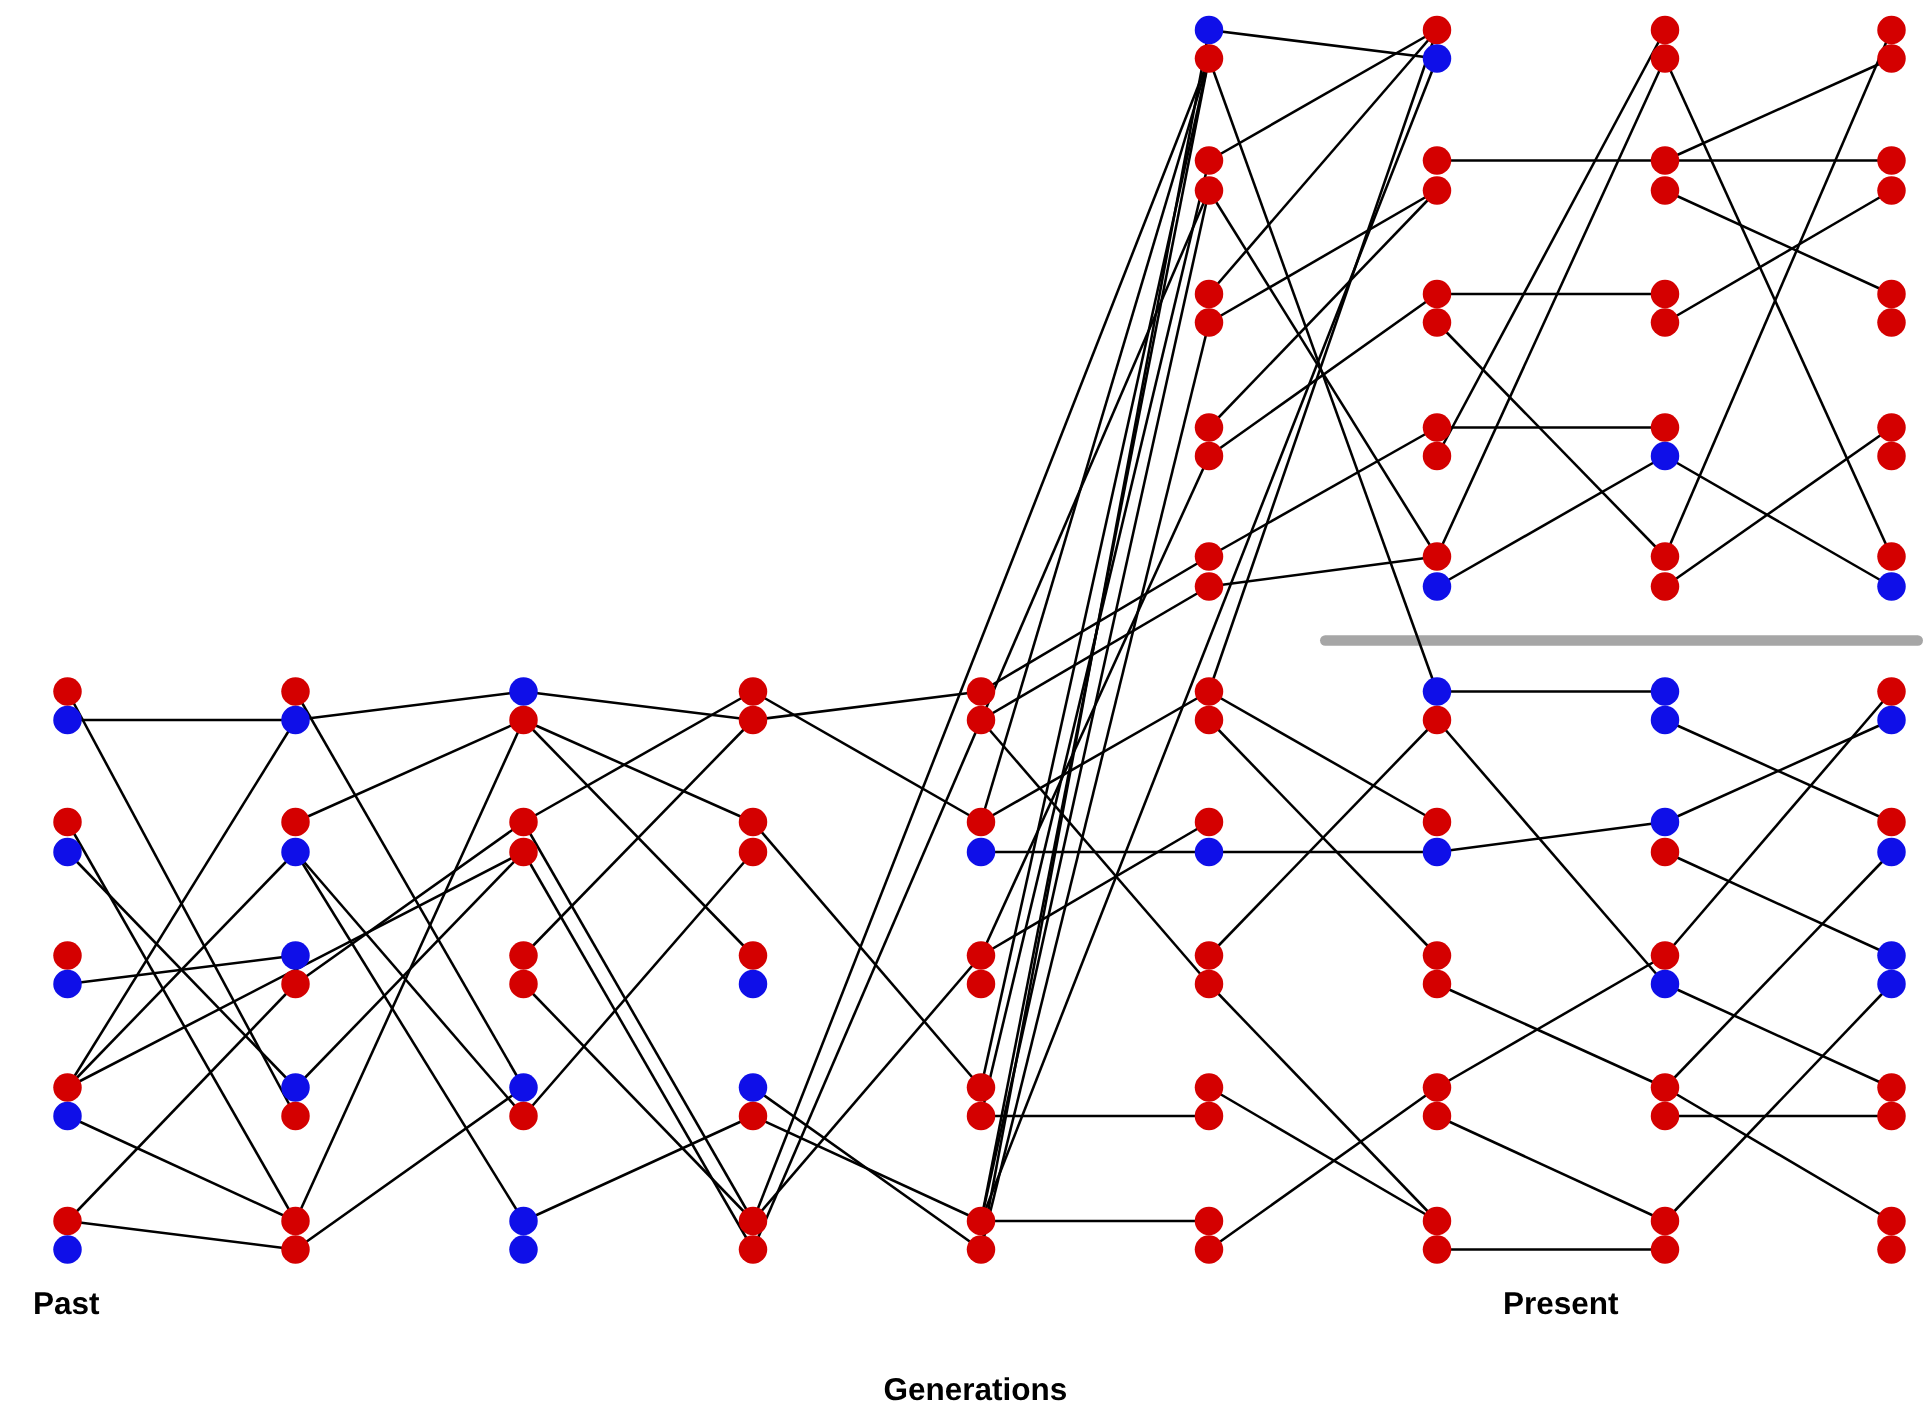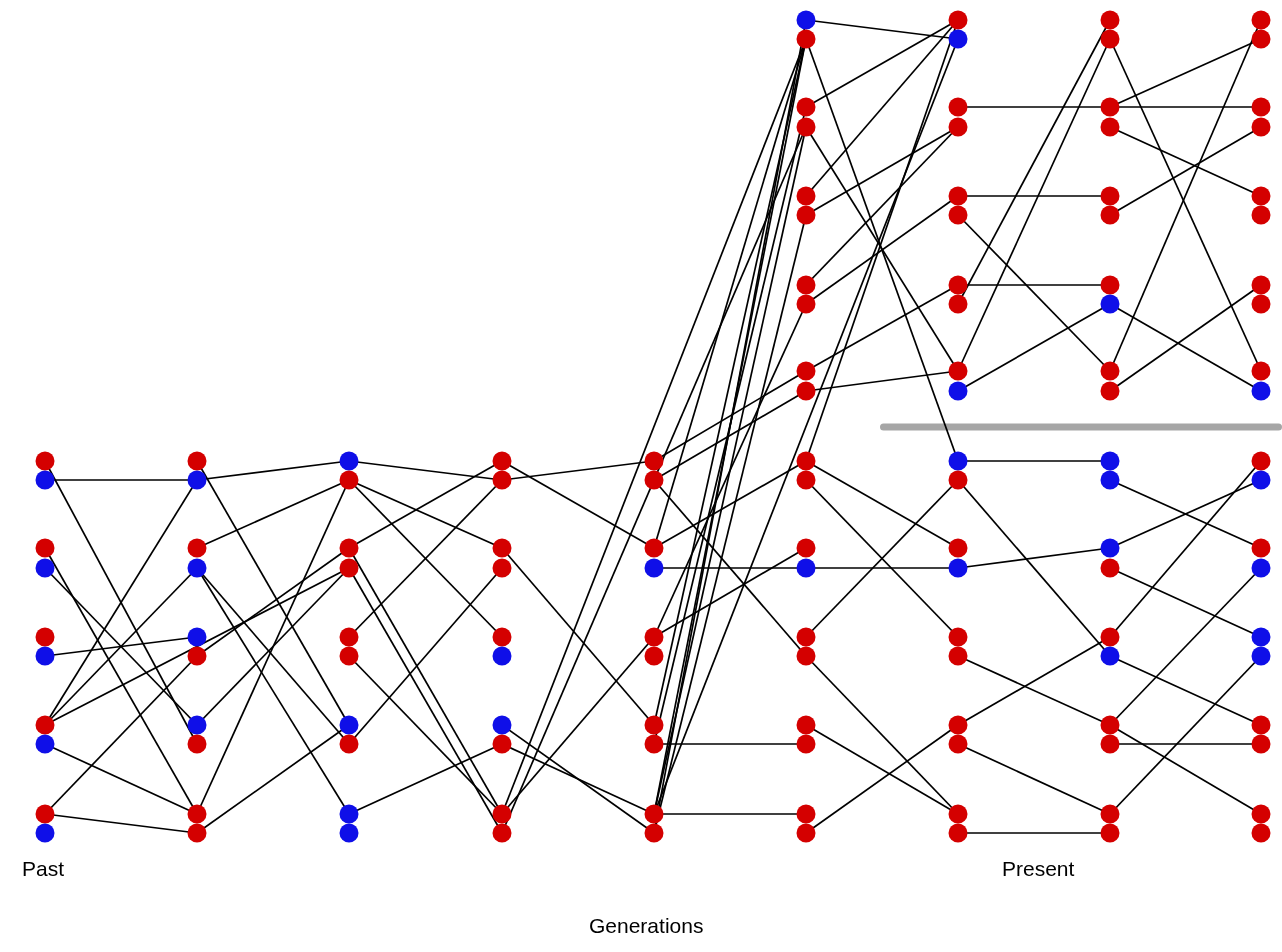--- a/index.html
+++ b/index.html
@@ -1,17 +1,17 @@
 <!DOCTYPE html>
 <html><head>
 <meta charset="utf-8">
 <style>
   html, body { margin: 0; padding: 0; background: #ffffff; }
   body { font-family: "Liberation Sans", sans-serif; }
-  #stage { position: relative; width: 1282px; height: 952px; background: #ffffff; overflow: hidden; }
+  #stage { position: relative; width: 1282px; height: 952px; background: #ffffff; overflow: hidden; font-weight: bold; }
   svg { display: block; }
   text { font-family: "Liberation Sans", sans-serif; fill: #000000; }
 </style>
 </head>
 <body>
 
 <div id="stage">
   <svg id="figure-svg" width="1282" height="952" viewBox="0 0 1282 952">
     <rect id="barrier" fill="#a6a6a6" x="880" y="423.5" width="402" height="7" rx="3.5"></rect>
     <g id="edges-layer">

